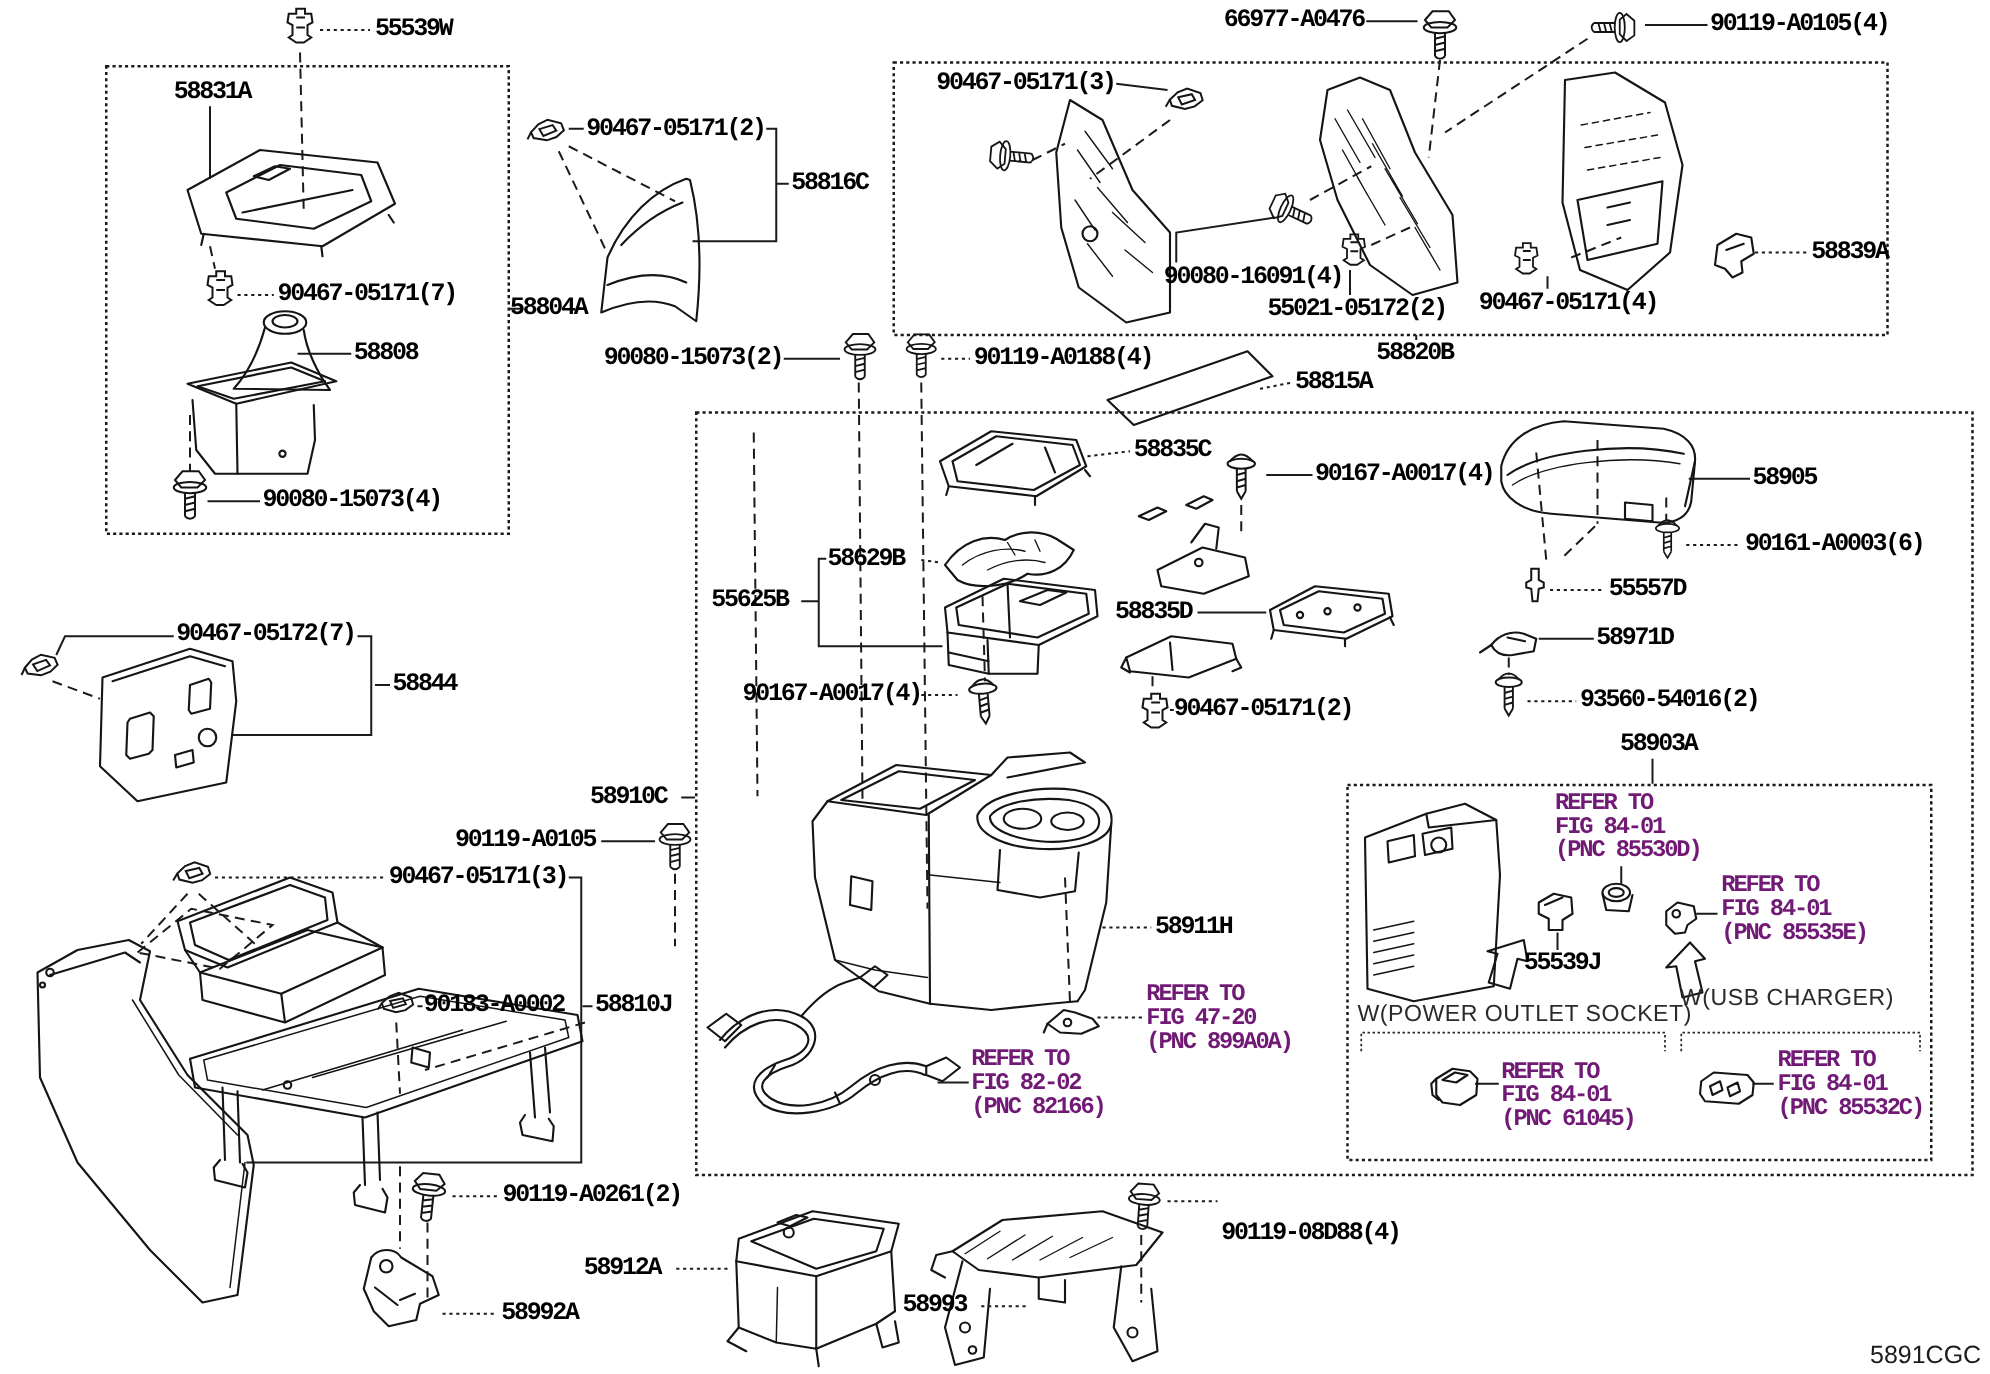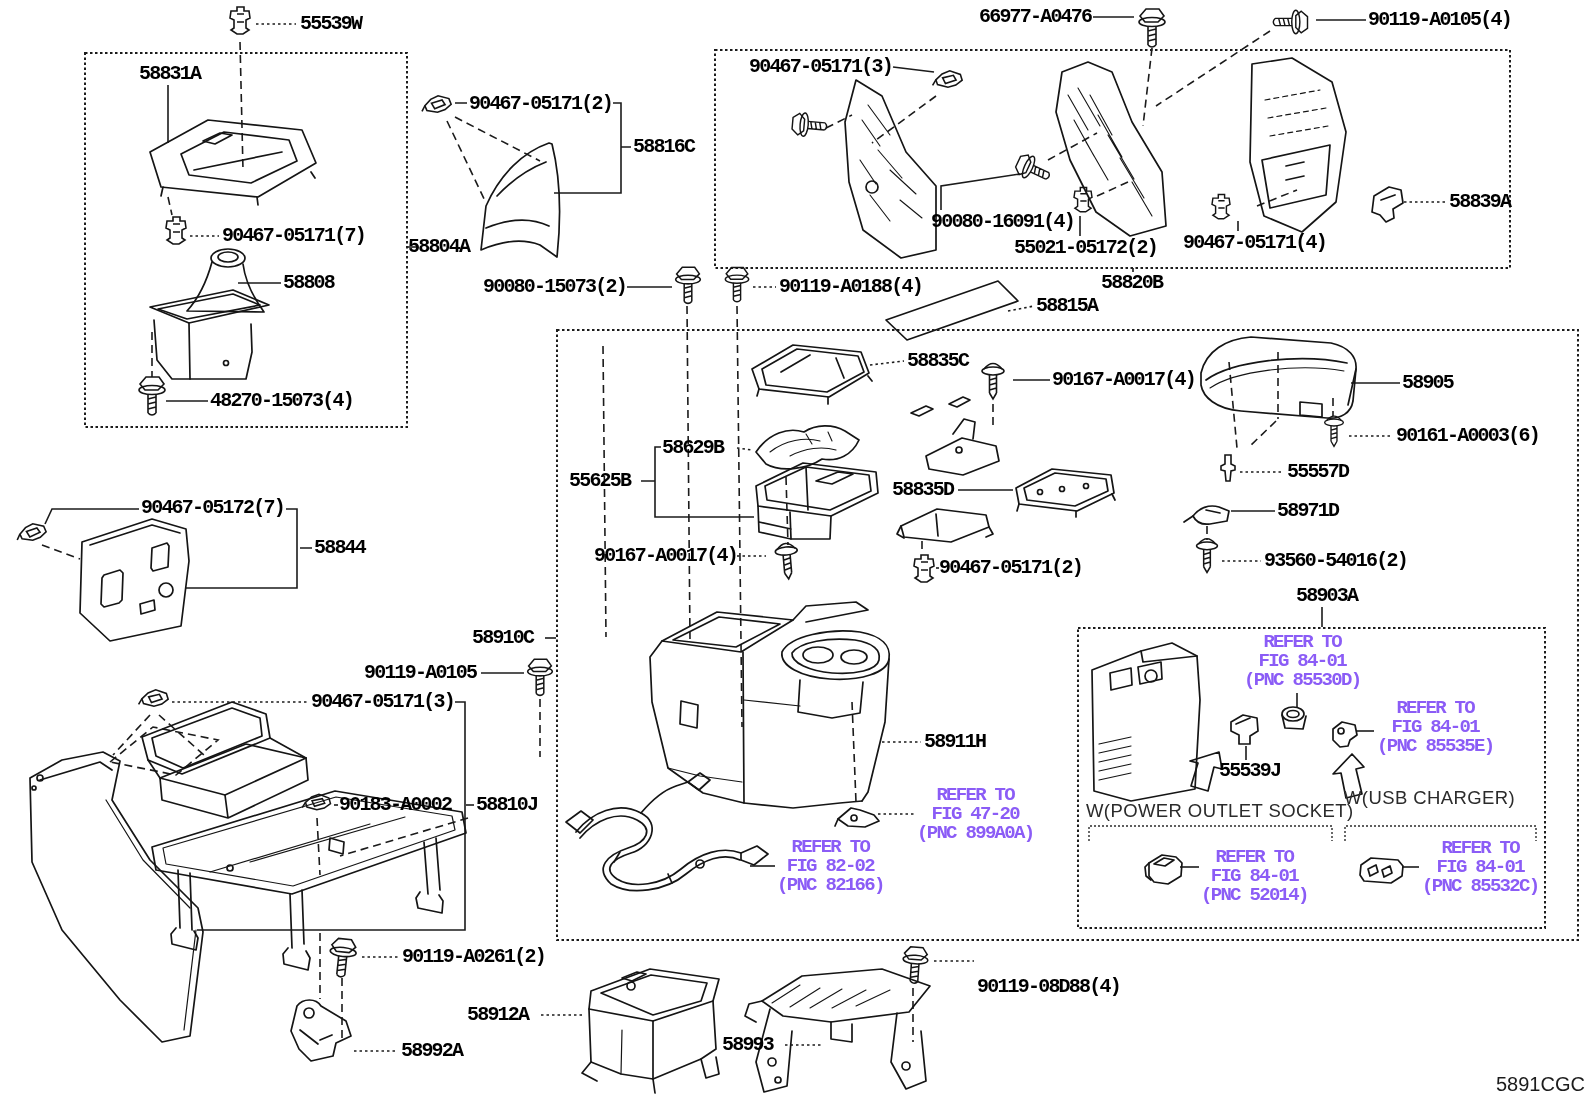--- a/index.html
+++ b/index.html
@@ -2,21 +2,21 @@
 <html><head>
 <meta charset="utf-8">
 <style>
   html,body{margin:0;padding:0;background:#fff;}
   .stage{position:relative;width:1592px;height:1099px;background:#fff;overflow:hidden;
          font-family:"Liberation Sans",sans-serif;}
   svg{position:absolute;left:0;top:0;}
   .pl{position:absolute;font:700 20px/20px "Liberation Mono","DejaVu Sans Mono",monospace;
       letter-spacing:-1.8px;color:#000;white-space:nowrap;}
   .note{position:absolute;font:700 19px/19px "Liberation Mono","DejaVu Sans Mono",monospace;
-      letter-spacing:-1.7px;color:#8b5cf6;white-space:nowrap;text-align:center;}
+      letter-spacing:-1.7px;color:#701a75;white-space:nowrap;}
   .cap{position:absolute;font:400 18.5px/20px "Liberation Sans",sans-serif;
       letter-spacing:.4px;color:#2b2b2b;white-space:nowrap;}
   .figcode{position:absolute;font:400 20px/20px "Liberation Sans",sans-serif;color:#1c1c1c;}
 </style>
 </head>
 <body>
 
 <div class="stage">
 
 <svg width="1592" height="1099" viewBox="0 0 1592 1099">
@@ -412,21 +412,21 @@
     <use href="#screwv" transform="translate(786,548) rotate(-5)"></use>
     <use href="#screwv" transform="translate(1207,543) scale(0.95)"></use>
     <use href="#screwv" transform="translate(1334,420) scale(0.85)"></use>
   </g>
 </svg>
 
 <div class="pl" style="left:300px;top:14px">55539W</div>
 <div class="pl" style="left:139px;top:64px">58831A</div>
 <div class="pl" style="left:222px;top:226px">90467-05171(7)</div>
 <div class="pl" style="left:283px;top:273px">58808</div>
-<div class="pl" style="left:210px;top:391px">48270-15073(4)</div>
+<div class="pl" style="left:210px;top:391px">90080-15073(4)</div>
 <div class="pl" style="left:408px;top:237px">58804A</div>
 <div class="pl" style="left:469px;top:94px">90467-05171(2)</div>
 <div class="pl" style="left:633px;top:137px">58816C</div>
 <div class="pl" style="left:749px;top:57px">90467-05171(3)</div>
 <div class="pl" style="left:979px;top:7px">66977-A0476</div>
 <div class="pl" style="left:1368px;top:10px">90119-A0105(4)</div>
 <div class="pl" style="left:931px;top:212px">90080-16091(4)</div>
 <div class="pl" style="left:1014px;top:238px">55021-05172(2)</div>
 <div class="pl" style="left:1183px;top:233px">90467-05171(4)</div>
 <div class="pl" style="left:1449px;top:192px">58839A</div>
@@ -478,21 +478,21 @@
   <div>(PNC 85530D)</div>
 </div>
 <div class="note" style="left:1377px;top:699px">
   <div>REFER TO</div>
   <div>FIG 84-01</div>
   <div>(PNC 85535E)</div>
 </div>
 <div class="note" style="left:1201px;top:848px">
   <div>REFER TO</div>
   <div>FIG 84-01</div>
-  <div>(PNC 52014)</div>
+  <div>(PNC 61045)</div>
 </div>
 <div class="note" style="left:1422px;top:839px">
   <div>REFER TO</div>
   <div>FIG 84-01</div>
   <div>(PNC 85532C)</div>
 </div>
 
 <div class="cap" style="left:1086px;top:801px">W(POWER OUTLET SOCKET)</div>
 <div class="cap" style="left:1344px;top:788px">W(USB CHARGER)</div>
 <div class="figcode" style="left:1496px;top:1074px">5891CGC</div>

